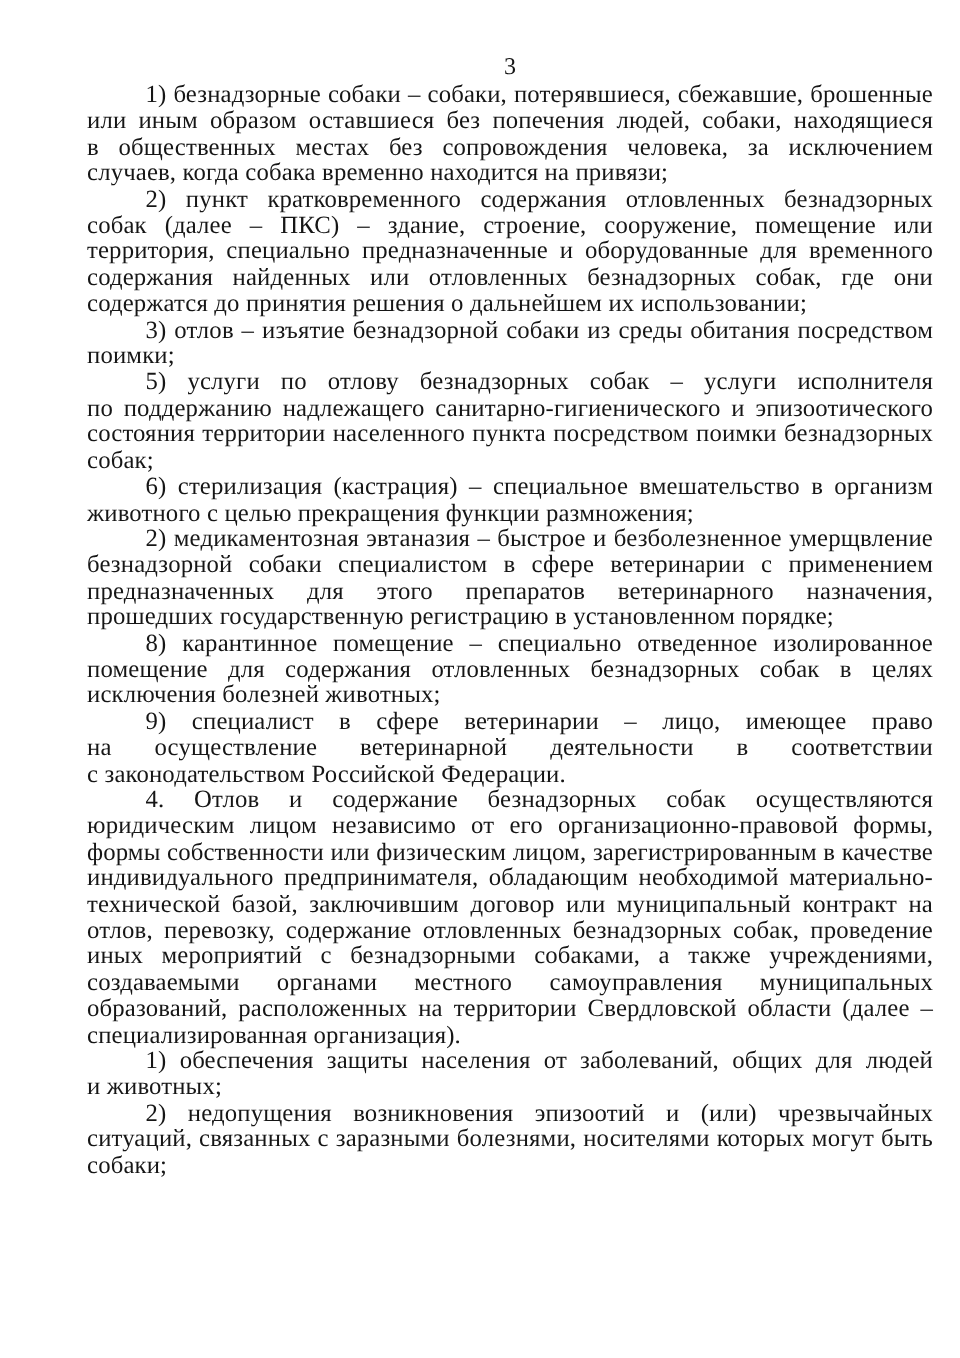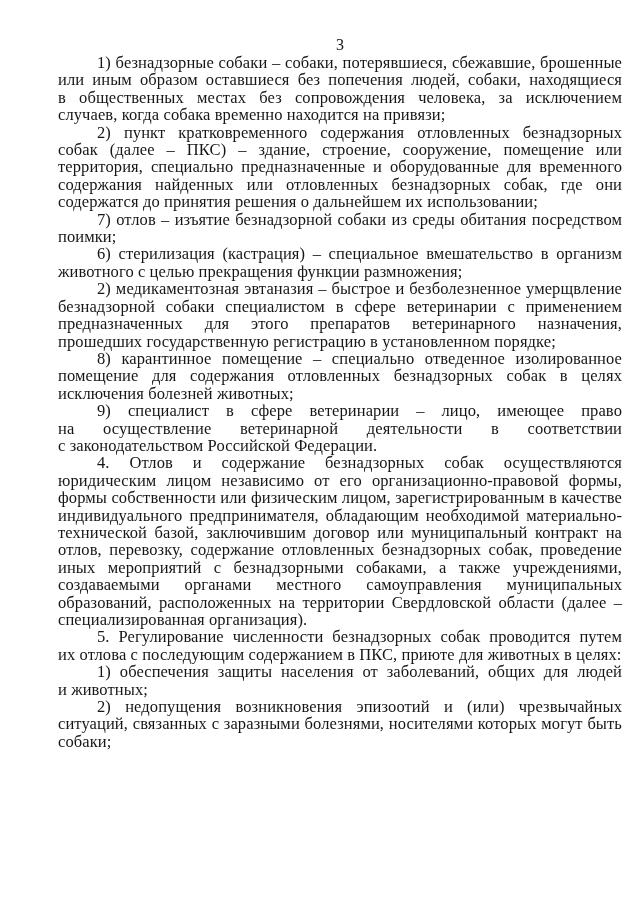--- a/index.html
+++ b/index.html
@@ -40,23 +40,23 @@
   }
 </style>
 </head>
 <body>
 
 <div class="page">
   <div class="page-number">3</div>
   <div class="body-text">
     <p>1) безнадзорные собаки – собаки, потерявшиеся, сбежавшие, брошенные или&nbsp;иным образом оставшиеся без попечения людей, собаки, находящиеся в&nbsp;общественных местах без сопровождения человека, за исключением случаев, когда собака временно находится на привязи;</p>
     <p>2) пункт кратковременного содержания отловленных безнадзорных собак (далее – ПКС) – здание, строение, сооружение, помещение или территория, специально предназначенные и оборудованные для временного содержания найденных или отловленных безнадзорных собак, где они содержатся до&nbsp;принятия решения о дальнейшем их использовании;</p>
-    <p>7) отлов – изъятие безнадзорной собаки из среды обитания посредством поимки;</p>
+    <p>3) отлов – изъятие безнадзорной собаки из среды обитания посредством поимки;</p>
+    <p>5) услуги по отлову безнадзорных собак – услуги исполнителя по&nbsp;поддержанию надлежащего санитарно-гигиенического и эпизоотического состояния территории населенного пункта посредством поимки безнадзорных собак;</p>
     <p>6) стерилизация (кастрация) – специальное вмешательство в организм животного с целью прекращения функции размножения;</p>
     <p>2) медикаментозная эвтаназия – быстрое и безболезненное умерщвление безнадзорной собаки специалистом в сфере ветеринарии с применением предназначенных для этого препаратов ветеринарного назначения, прошедших государственную регистрацию в установленном порядке;</p>
     <p>8) карантинное помещение – специально отведенное изолированное помещение для содержания отловленных безнадзорных собак в целях исключения болезней животных;</p>
     <p>9) специалист в сфере ветеринарии – лицо, имеющее право на&nbsp;осуществление ветеринарной деятельности в соответствии с&nbsp;законодательством Российской Федерации.</p>
     <p>4. Отлов и содержание безнадзорных собак осуществляются юридическим лицом независимо от его организационно-правовой формы, формы собственности или физическим лицом, зарегистрированным в качестве  индивидуального предпринимателя, обладающим необходимой материально-технической базой, заключившим договор или муниципальный контракт на отлов, перевозку, содержание отловленных безнадзорных собак, проведение иных мероприятий с&nbsp;безнадзорными собаками, а также учреждениями, создаваемыми органами местного самоуправления муниципальных образований, расположенных на&nbsp;территории Свердловской области (далее – специализированная организация).</p>
-    <p>5. Регулирование численности безнадзорных собак проводится путем их&nbsp;отлова с последующим содержанием в ПКС, приюте для животных в целях:</p>
     <p>1) обеспечения защиты населения от заболеваний, общих для людей и&nbsp;животных;</p>
     <p>2) недопущения возникновения эпизоотий и (или) чрезвычайных ситуаций, связанных с&nbsp;заразными болезнями, носителями которых могут быть собаки;</p>
   </div>
 </div>
 
 </body></html>

